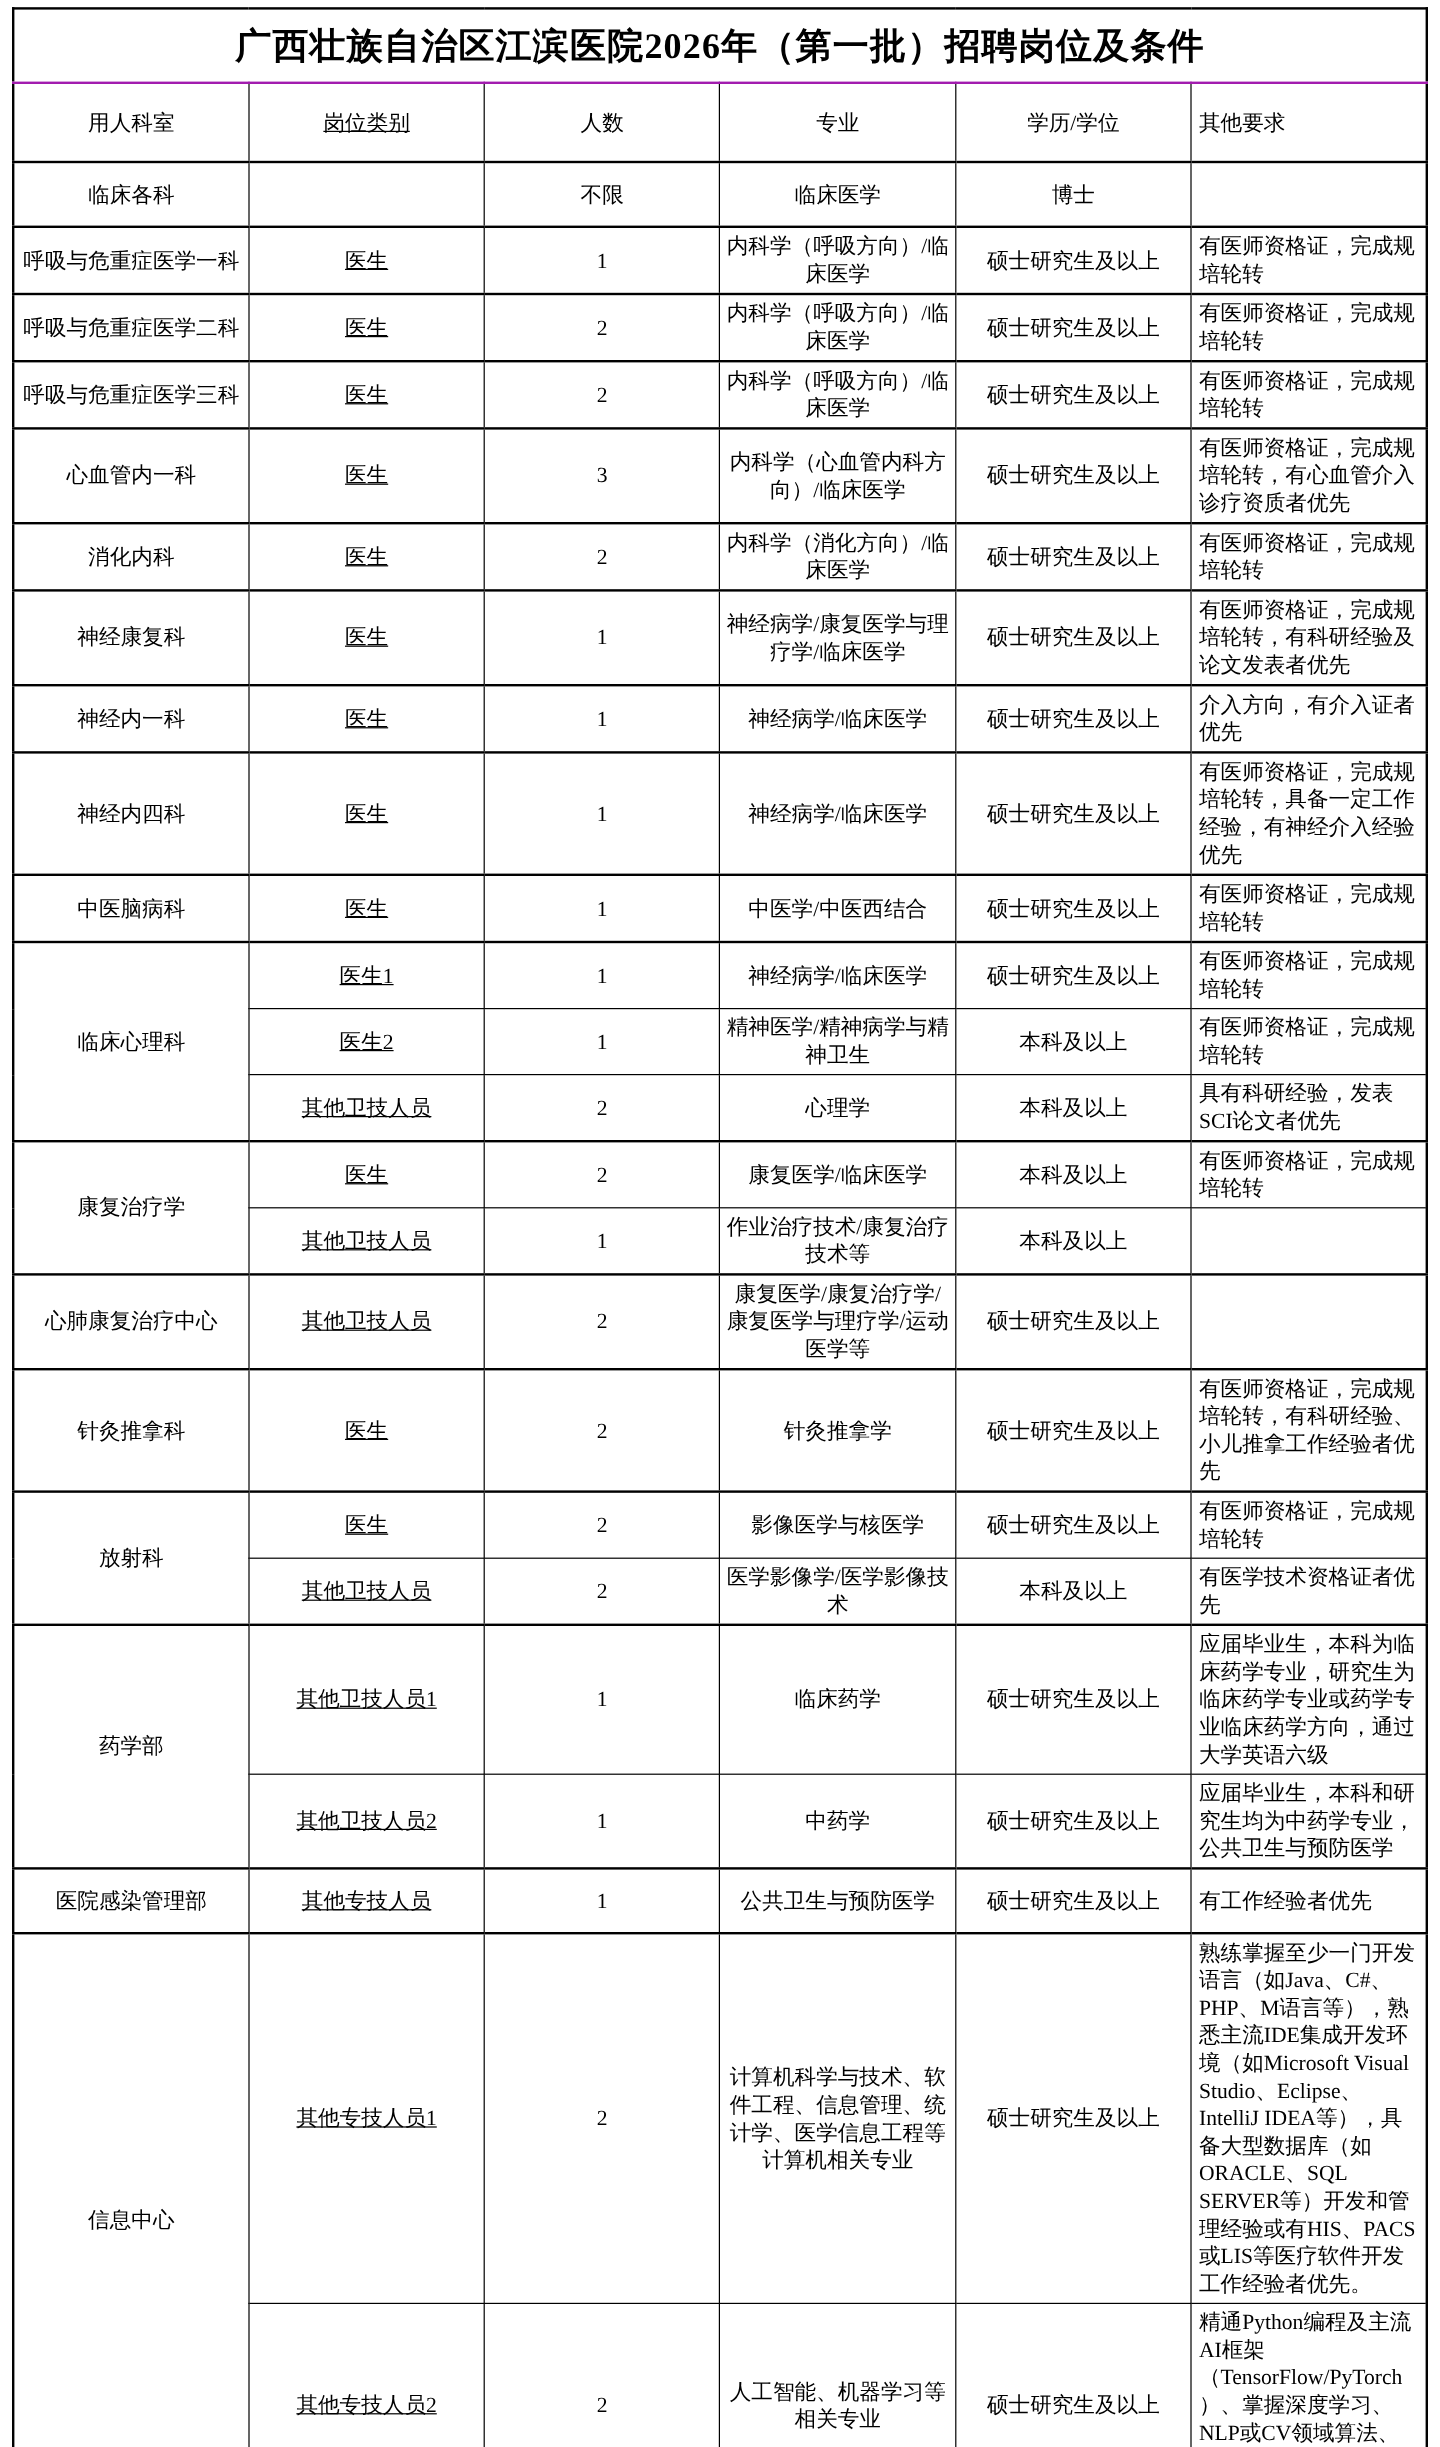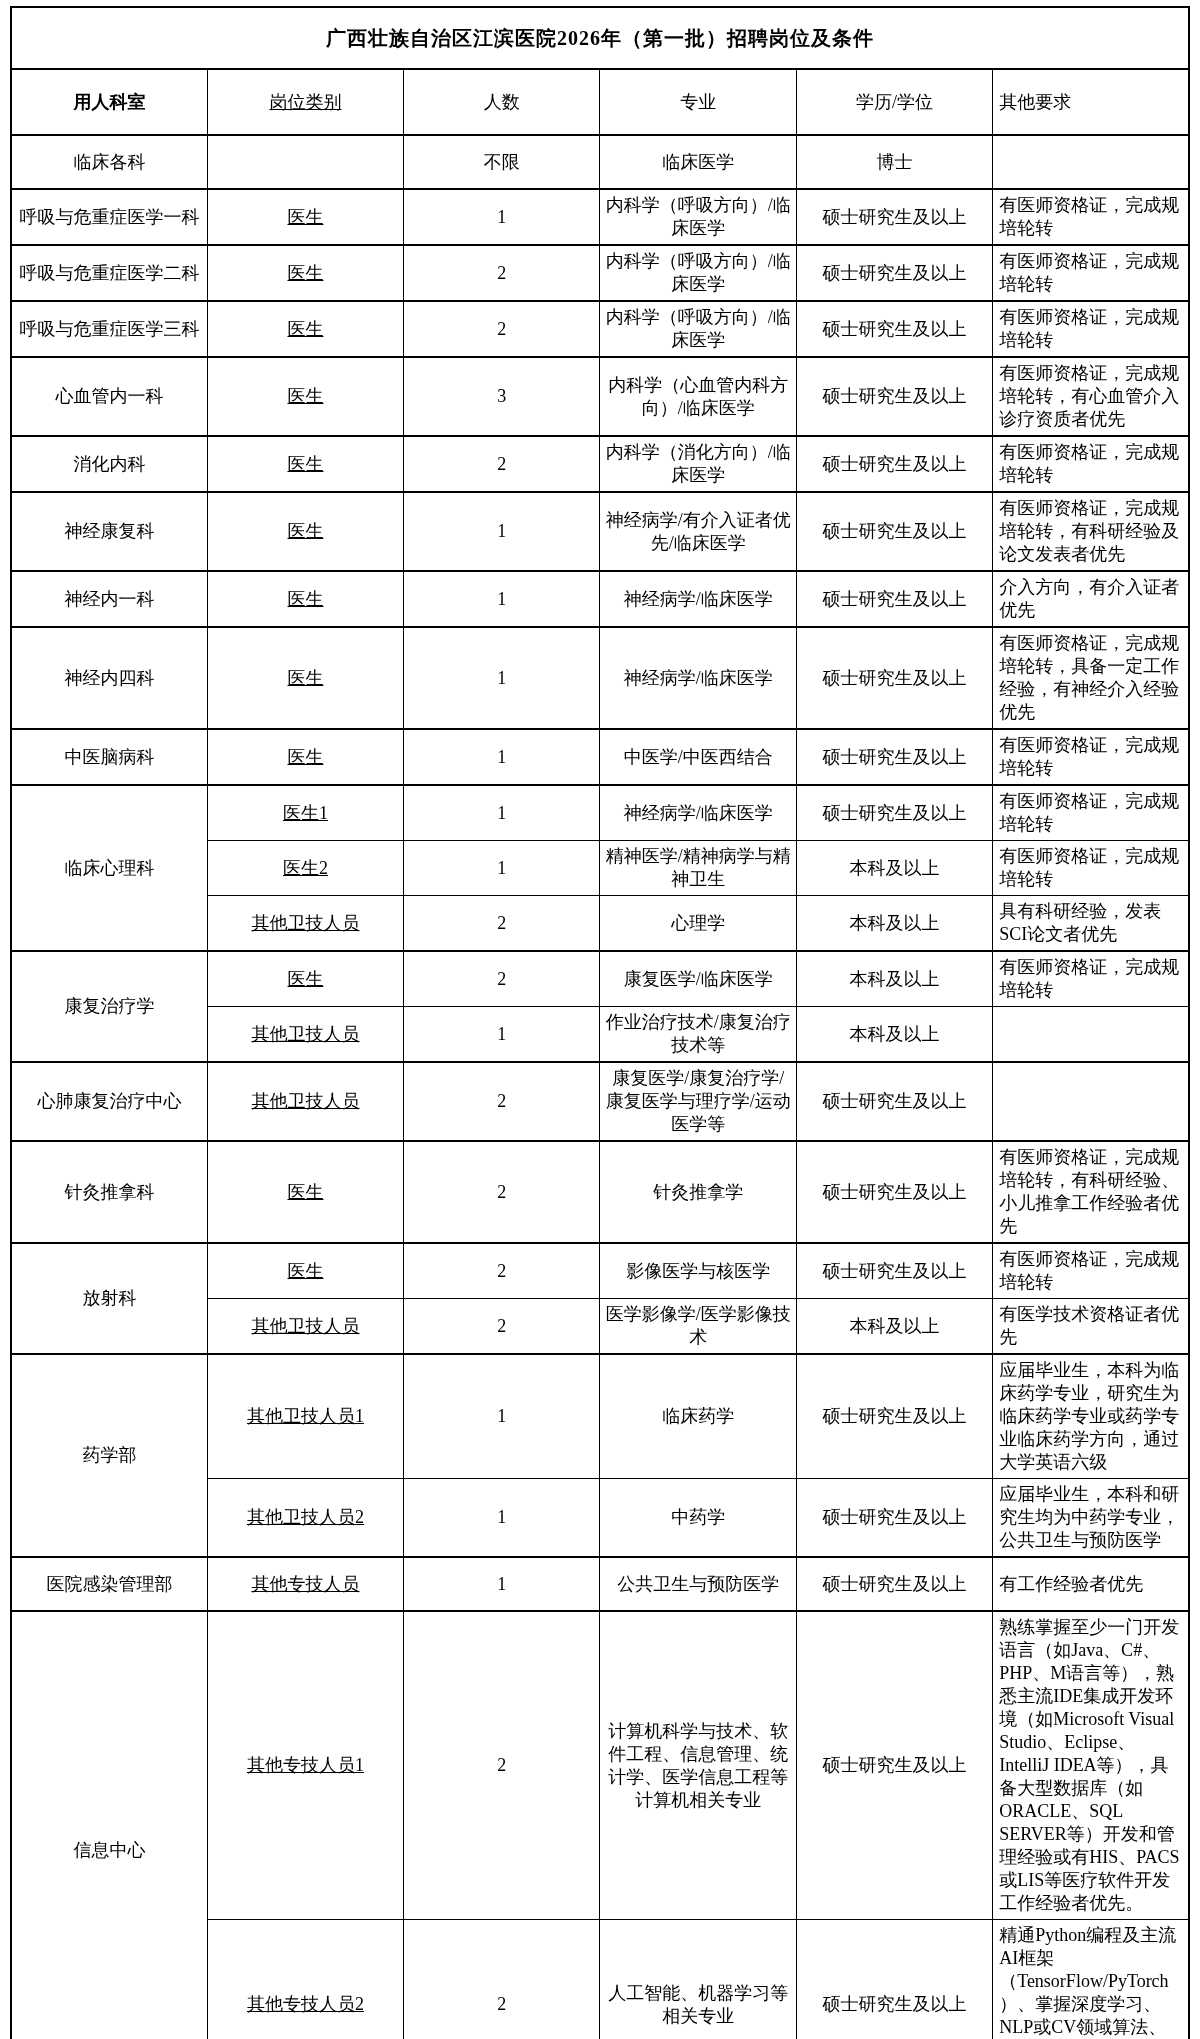--- a/index.html
+++ b/index.html
@@ -27,36 +27,36 @@
     font-size: 18px;
     font-weight: normal;
     line-height: 23px;
     vertical-align: middle;
     text-align: center;
     padding: 4px 2px;
     word-break: normal;
     overflow-wrap: break-word;
   }
   td.title-cell {
-    font-size: 20px;
+    font-size: 30px;
     font-weight: bold;
     height: 52px;
     letter-spacing: 1px;
-    border-bottom: 2px solid #000000;
+    border-bottom: 2px solid #a21caf;
     padding: 4px 0;
   }
   tr.header-row th { height: 56px; }
   tbody td { height: 44px; }
   td.dept   { width: 142px; padding: 4px 6px; }
   td.type, th.th-type { width: 137px; padding: 4px 4px; text-decoration: underline; }
   td.num, th.th-num { width: 48px; }
   td.major, th.th-major { width: 241px; padding: 4px 5px; }
   td.degree, th.th-degree { width: 118px; padding: 4px 8px; }
   td.req, th.th-req { width: 489px; text-align: left; padding: 4px 6px; }
-  th.th-dept { width: 142px; font-weight: bold; }
+  th.th-dept { width: 142px; }
   .group-start { border-top: 2px solid #000; }
 </style>
 </head>
 <body>
 
 <div class="page">
   <table class="recruit">
     <thead>
       <tr>
         <td class="title-cell" colspan="6">广西壮族自治区江滨医院2026年（第一批）招聘岗位及条件</td>
@@ -116,21 +116,21 @@
           <td class="type group-start">医生</td>
           <td class="num group-start">2</td>
           <td class="major group-start">内科学（消化方向）/临床医学</td>
           <td class="degree group-start">硕士研究生及以上</td>
           <td class="req group-start">有医师资格证，完成规培轮转</td>
         </tr>
         <tr>
           <td rowspan="1" class="dept group-start">神经康复科</td>
           <td class="type group-start">医生</td>
           <td class="num group-start">1</td>
-          <td class="major group-start">神经病学/有介入证者优先/临床医学</td>
+          <td class="major group-start">神经病学/康复医学与理疗学/临床医学</td>
           <td class="degree group-start">硕士研究生及以上</td>
           <td class="req group-start">有医师资格证，完成规培轮转，有科研经验及论文发表者优先</td>
         </tr>
         <tr>
           <td rowspan="1" class="dept group-start">神经内一科</td>
           <td class="type group-start">医生</td>
           <td class="num group-start">1</td>
           <td class="major group-start">神经病学/临床医学</td>
           <td class="degree group-start">硕士研究生及以上</td>
           <td class="req group-start">介入方向，有介入证者优先</td>

